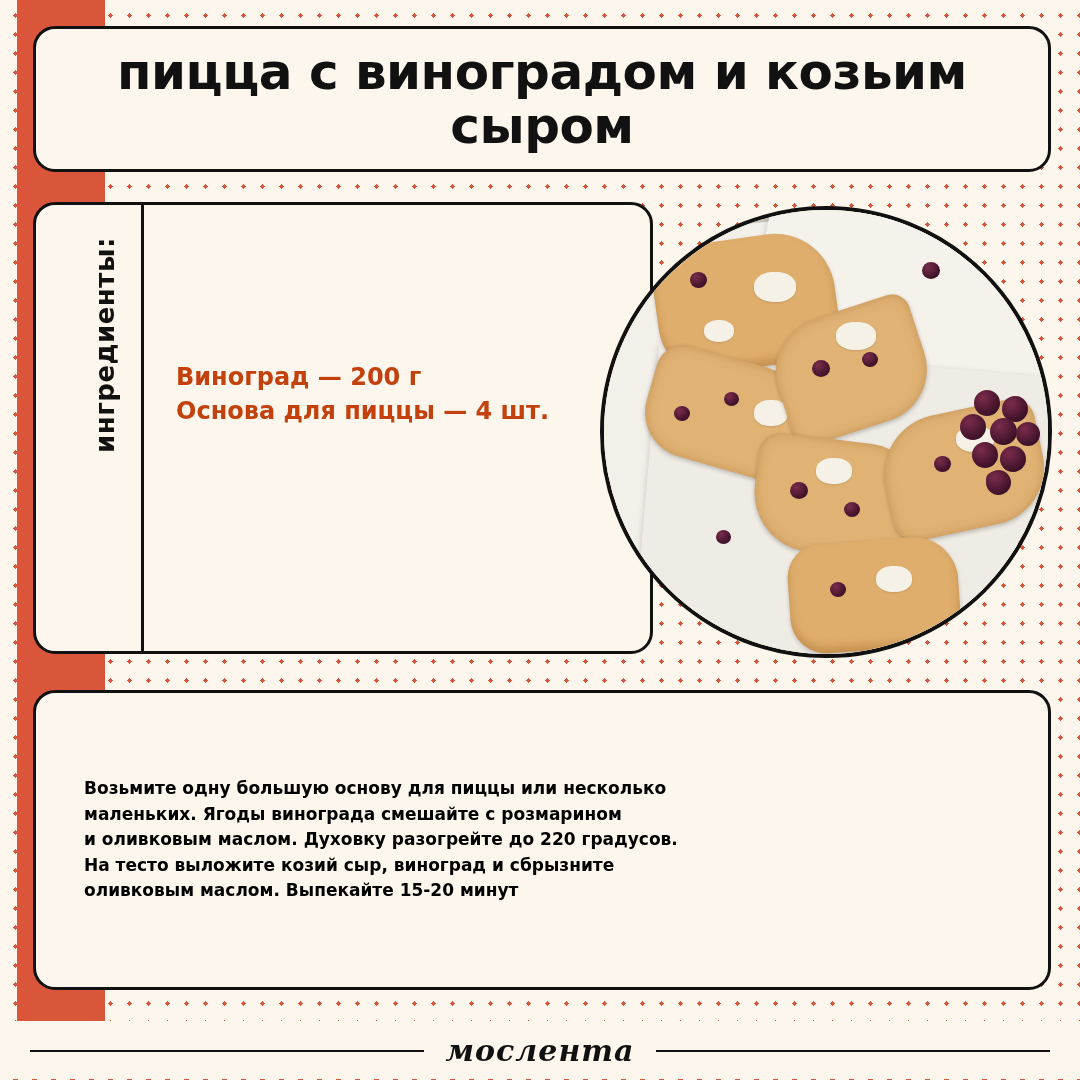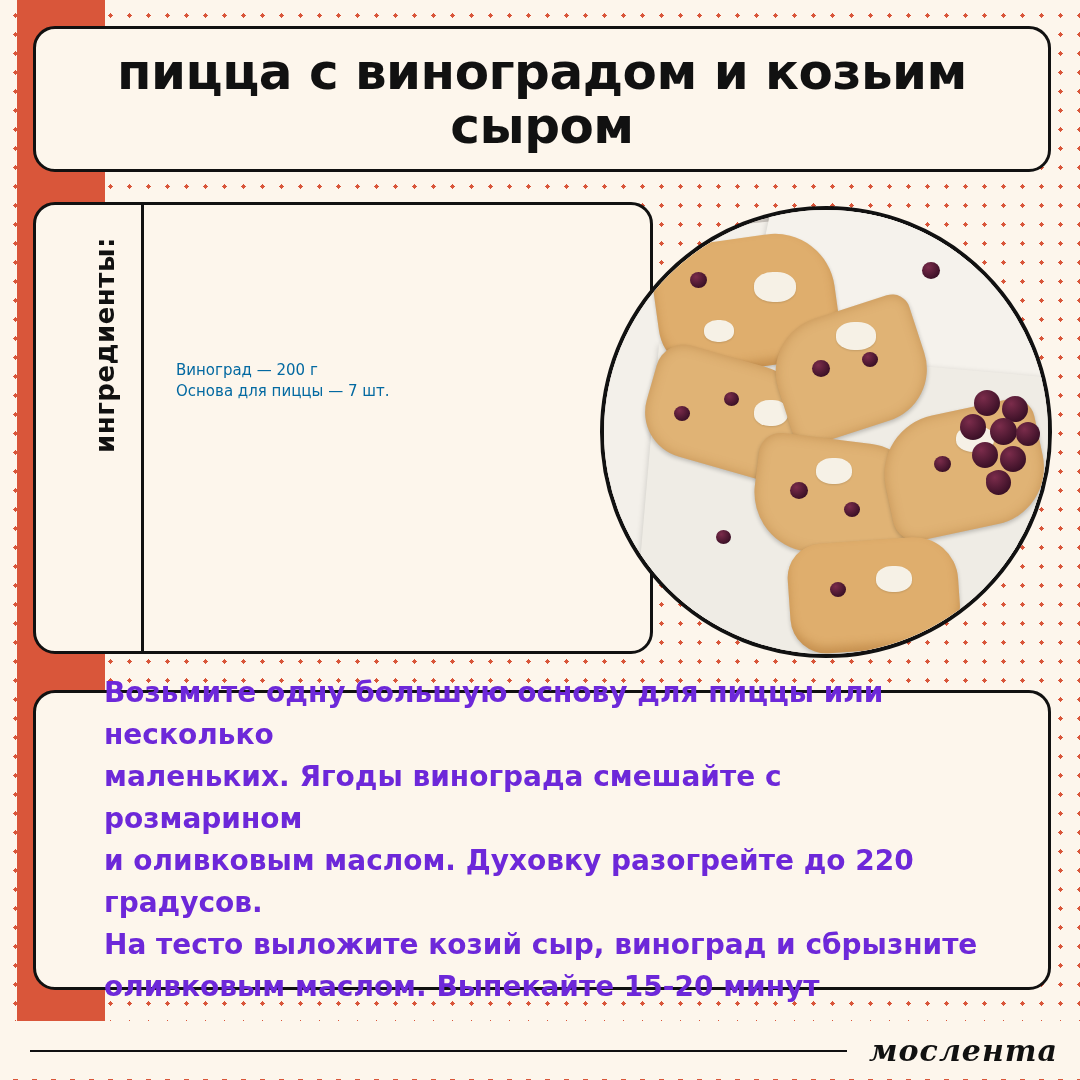--- a/index.html
+++ b/index.html
@@ -111,24 +111,24 @@
   }
   .ingredients-list {
     position: absolute;
     left: 140px;
     top: 155px;
     width: 450px;
   }
   .ingredients-list li {
     list-style: none;
     font-family: "DejaVu Sans", "Liberation Sans", sans-serif;
-    font-weight: 400;
-    font-size: 15px;
+    font-weight: 700;
+    font-size: 24px;
     line-height: 1.42;
-    color: #0369a1;
+    color: #c2410c;
     white-space: nowrap;
   }
   .ingredients-list ul {
     margin: 0;
     padding: 0;
   }
 
   
   .photo-wrap {
     position: absolute;
@@ -210,39 +210,39 @@
     border: 3px solid #111111;
     border-radius: 22px;
     box-sizing: border-box;
     z-index: 3;
     display: flex;
     align-items: center;
   }
   .steps-text {
     font-family: "DejaVu Sans", "Liberation Sans", sans-serif;
     font-weight: 700;
-    font-size: 28px;
+    font-size: 17px;
     line-height: 1.5;
-    color: #6d28d9;
-    padding: 0 68px;
+    color: #000000;
+    padding: 0 48px;
     white-space: pre-line;
   }
 
   
   .footer {
     position: absolute;
     left: 0;
     top: 1021px;
     width: 1080px;
     height: 58px;
     background: #fdf6ec;
     z-index: 5;
     display: flex;
     align-items: center;
-    justify-content: flex-end;
+    justify-content: center;
   }
   .footer-rule {
     position: absolute;
     left: 30px;
     right: 30px;
     top: 29px;
     height: 2px;
     background: #111111;
   }
   .footer-logo {
@@ -269,21 +269,21 @@
   <div class="title-box">
     <div class="title-text">пицца с виноградом и козьим сыром</div>
   </div>
 
   <div class="ingredients-box">
     <div class="ingredients-divider"></div>
     <div class="ingredients-label">ингредиенты:</div>
     <div class="ingredients-list">
       <ul>
         <li>Виноград — 200 г</li>
-        <li>Основа для пиццы — 7 шт.</li>
+        <li>Основа для пиццы — 4 шт.</li>
       </ul>
     </div>
   </div>
 
   <div class="photo-wrap">
     <div class="photo-inner">
       <div class="bg-marble"></div>
 
       <div class="marble-vein" style="left:230px; top:20px; width:180px; height:3px; transform:rotate(58deg);"></div>
       <div class="marble-vein" style="left:300px; top:90px; width:150px; height:2px; transform:rotate(40deg);"></div>

